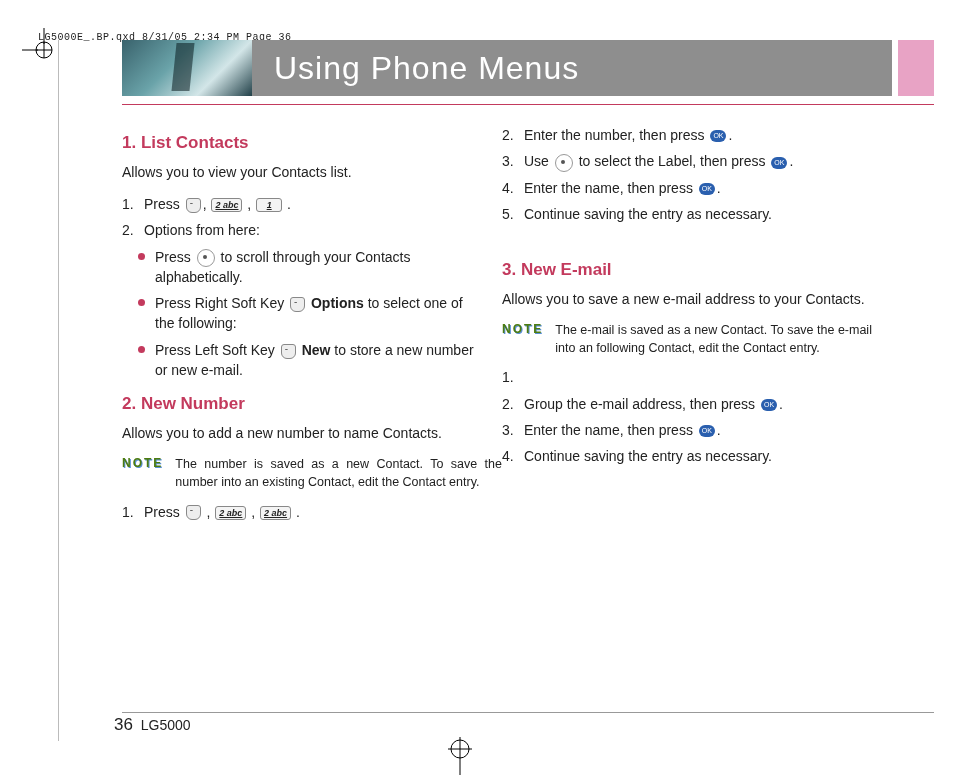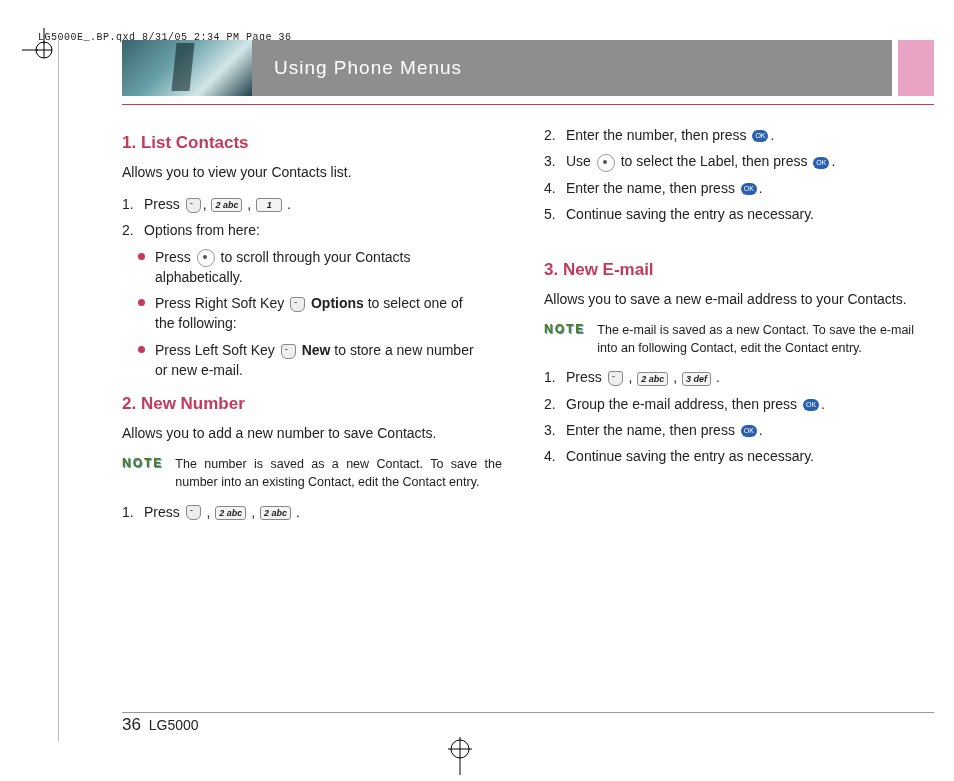--- a/index.html
+++ b/index.html
@@ -61,21 +61,21 @@
     left:40%; top:5%;
     width:18px; height:48px;
     background:#0a1b1f;
     transform:skewX(-6deg);
     opacity:0.55;
   }
   .header-title {
     flex: 1;
     background: #8e8e8e;
     color: #fff;
-    font-size: 19px;
+    font-size: 32px;
     letter-spacing: 1px;
     display: flex;
     align-items: center;
     padding-left: 22px;
     font-weight: 500;
   }
   .header-pink {
     width: 36px;
     background: #e8a3c5;
     margin-left: 6px;
@@ -83,21 +83,20 @@
   .rule-under {
     margin-left: 64px;
     height: 1px;
     background: #c33a5d;
     margin-top: 8px;
   }
   .columns {
     margin-left: 64px;
     margin-top: 14px;
     display: flex;
-    gap: 42px;
     font-size: 14px;
     line-height: 1.45;
   }
   .col { width: 380px; }
   h3.sec {
     color: #c33a5d;
     font-size: 17px;
     margin: 12px 0 6px 0;
     font-weight: 700;
   }
@@ -116,20 +115,21 @@
     font-size:9px;
     padding:0 3px;
     line-height:12px;
     vertical-align:middle;
     background:#f4f4f4;
     margin:0 1px;
     min-width:18px;
     text-align:center;
     font-style:italic;
     font-weight:bold;
+    text-decoration:underline;
   }
   .softkey {
     display:inline-block;
     width:13px; height:13px;
     border:1px solid #888;
     border-radius:3px 3px 6px 6px;
     background:#eee;
     vertical-align:middle;
     margin:0 2px;
     position:relative;
@@ -169,21 +169,21 @@
   }
   .footer-rule{
     position:absolute;
     left:64px; right:0;
     bottom:28px;
     height:1px;
     background:#999;
   }
   .footer{
     position:absolute;
-    left:64px; bottom:6px;
+    left:56px; bottom:6px;
     font-size:14px;
     margin-top:43px;
   }
   .footer .pg{ font-size:17px; margin-right:4px;}
   .indent { padding-left: 24px; }
 </style>
 </head>
 <body>
 
 <div class="filepath">LG5000E_.BP.qxd  8/31/05  2:34 PM  Page 36</div>
@@ -252,21 +252,21 @@
         <span class="dot"></span>
         <span>
           <span>Press Left Soft Key </span>
           <span class="softkey"></span>
           <span class="bold">New</span>
           <span> to store a new number or new e-mail.</span>
         </span>
       </div>
 
       <h3 class="sec">2. New Number</h3>
-      <div class="intro">Allows you to add a new number to save Contacts.</div>
+      <div class="intro">Allows you to add a new number to name Contacts.</div>
 
       <div class="note-row">
         <span class="note-lbl">NOTE</span>
         <span style="text-align:justify">The number is saved as a new Contact. To save the number into an existing Contact, edit the Contact entry.</span>
       </div>
 
       <div class="step">
         <span class="num">1.</span>
         <span>
           <span>Press </span>
@@ -309,26 +309,20 @@
       <h3 class="sec" style="margin-top:34px">3. New E-mail</h3>
       <div class="intro">Allows you to save a new e-mail address to your Contacts.</div>
 
       <div class="note-row">
         <span class="note-lbl">NOTE</span>
         <span>The e-mail is saved as a new Contact. To save the e-mail into an following Contact, edit the Contact entry.</span>
       </div>
 
       <div class="step">
         <span class="num">1.</span>
-        <span>
-          <span>Press </span>
-          <span class="softkey"></span> ,
-          <span class="key">2 abc</span> ,
-          <span class="key">3 def</span> .
-        </span>
       </div>
       <div class="step">
         <span class="num">2.</span>
         <span>
           <span>Group the e-mail address, then press </span>
           <span class="okbtn">OK</span>.
         </span>
       </div>
       <div class="step">
         <span class="num">3.</span>

